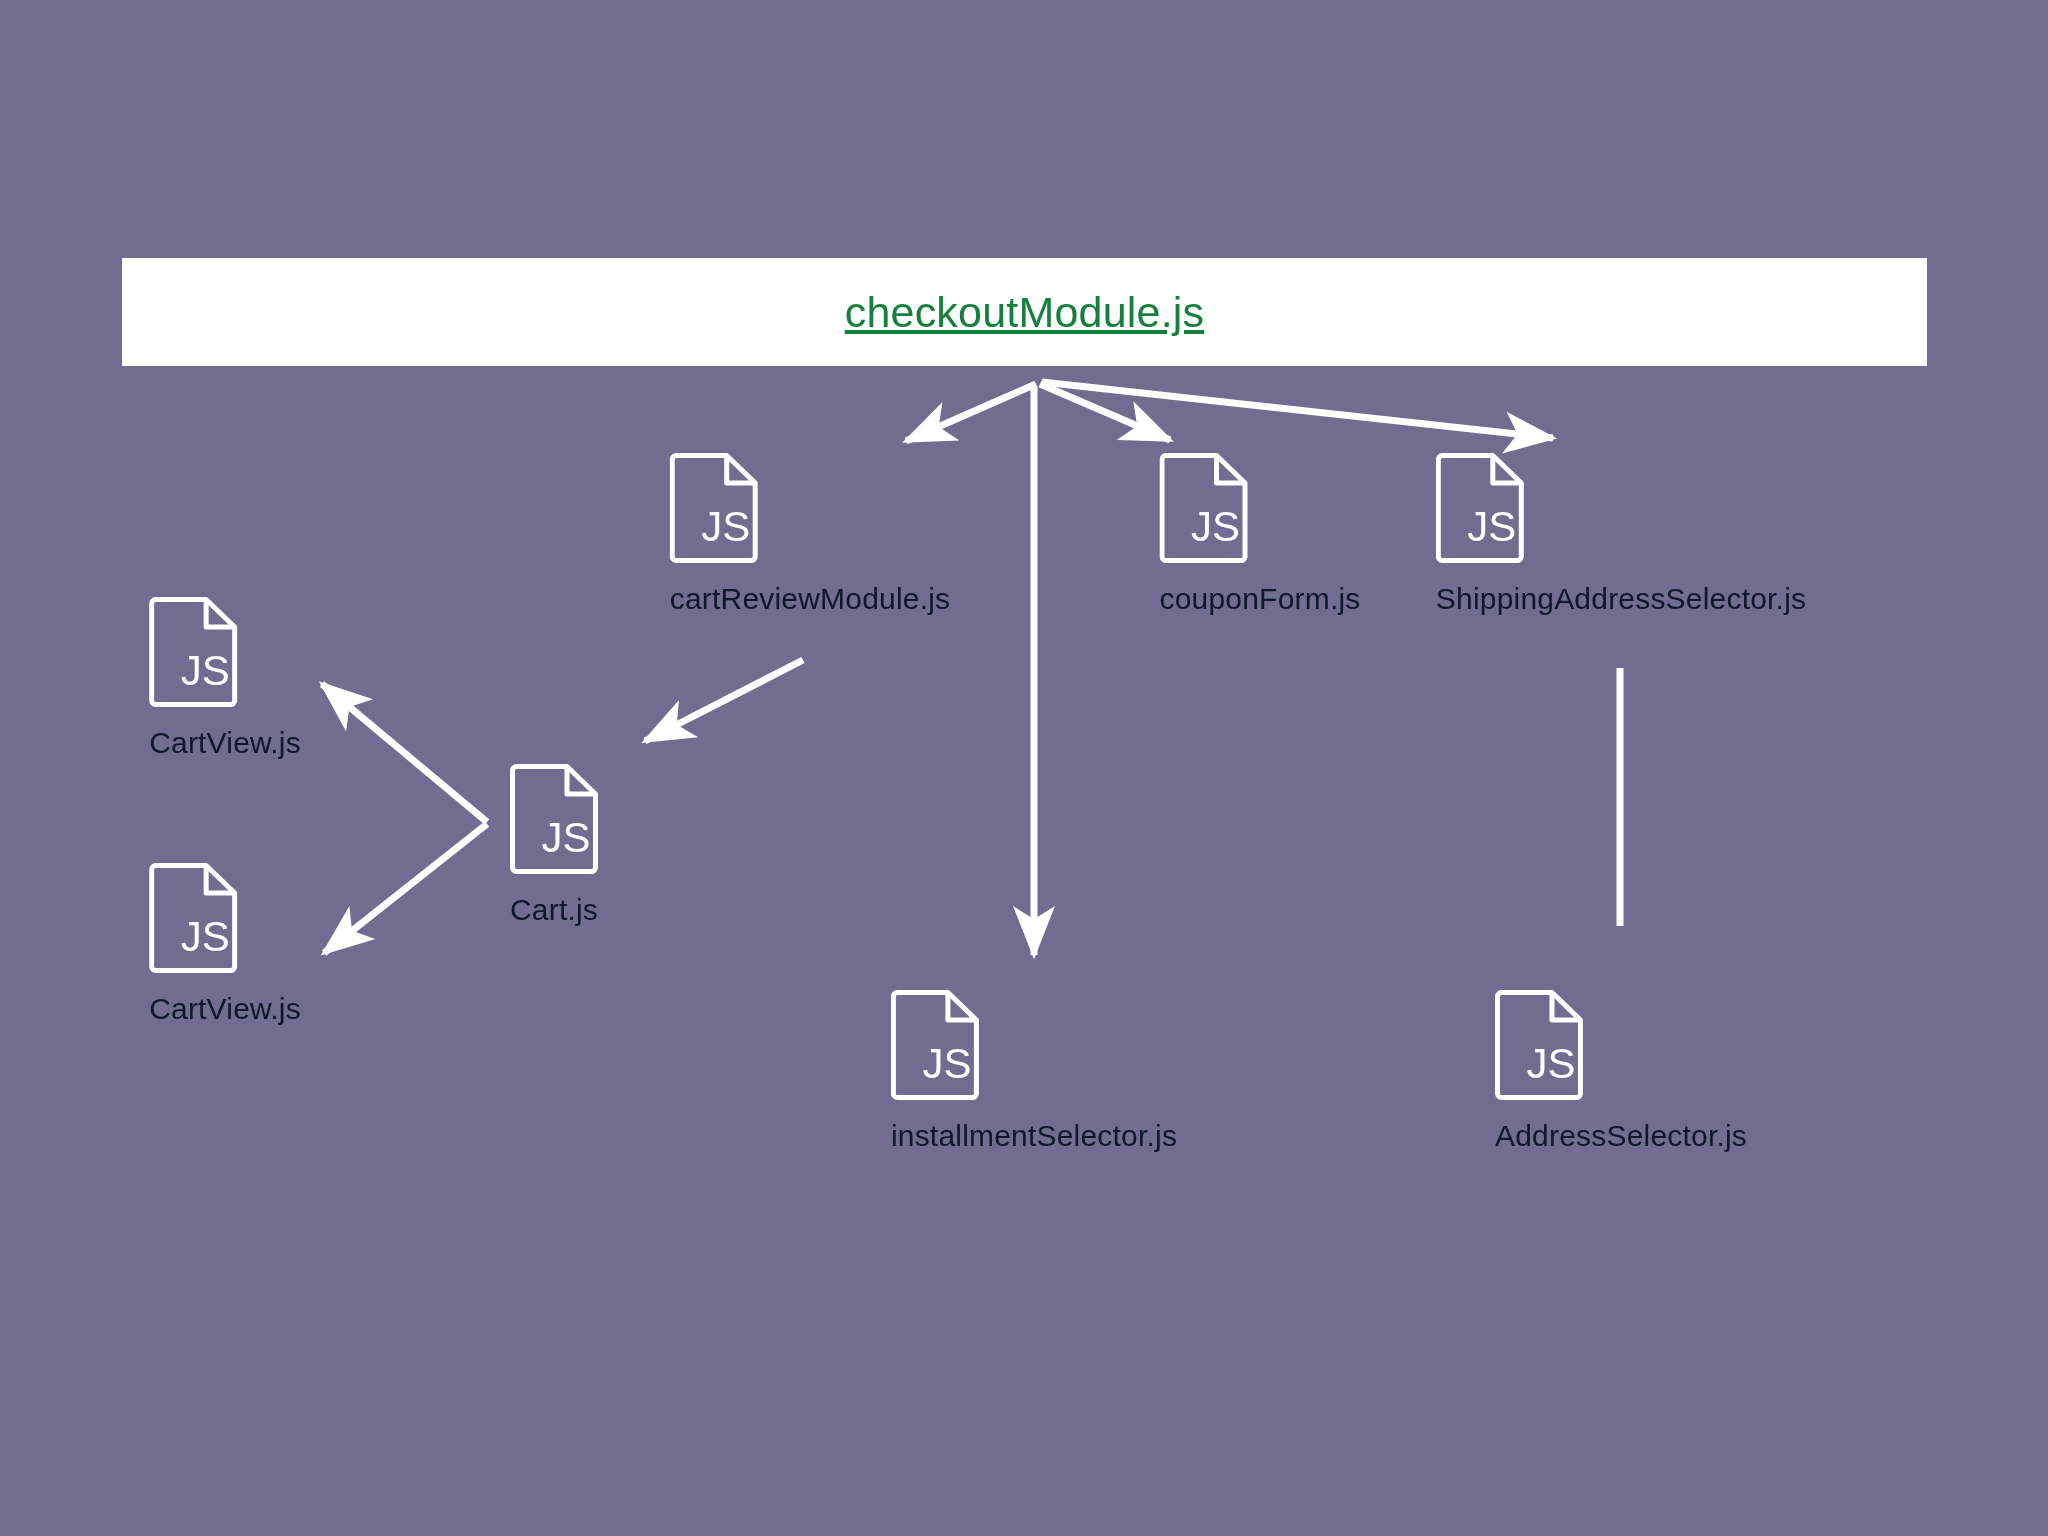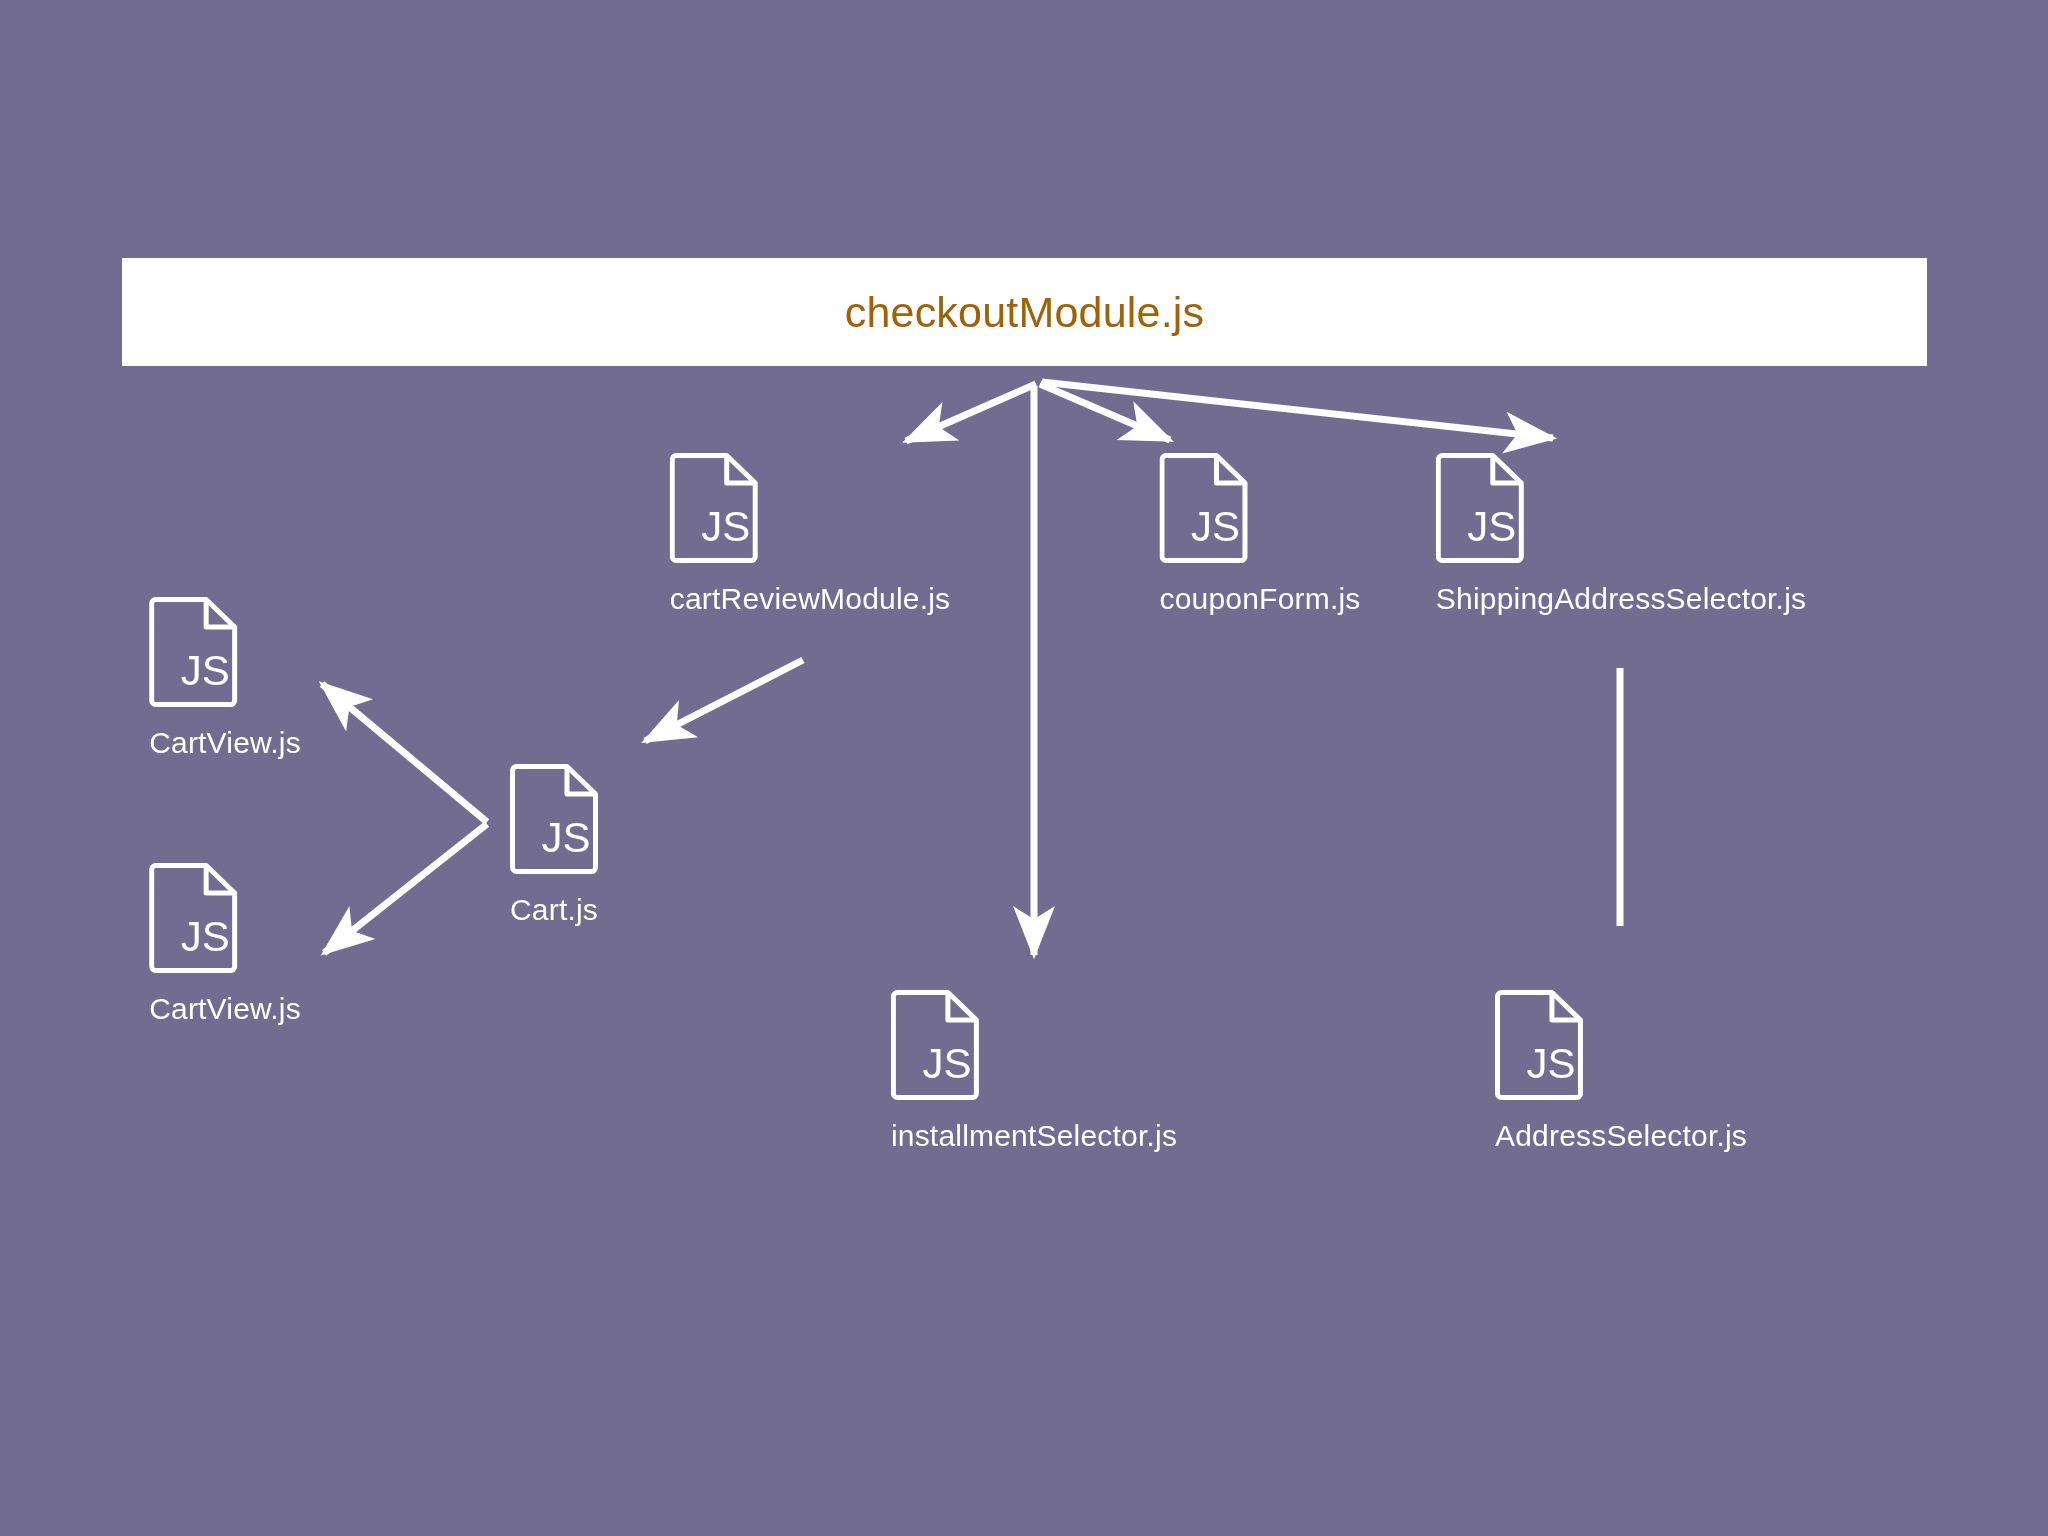--- a/index.html
+++ b/index.html
@@ -45,21 +45,21 @@
     position: absolute;
     display: flex;
     flex-direction: column;
     transform: translateX(-50%);
   }
   .node .js-icon {
     display: block;
   }
   .node .node-label {
     margin-top: 14px;
-    color: #ffffff;
+    color: #0f172a;
     font-size: 30px;
     font-weight: 400;
     white-space: nowrap;
     letter-spacing: 0.2px;
   }
 </style>
 </head>
 <body style="background: rgb(114, 109, 144);">
 
 <div id="canvas" style="background: rgb(114, 109, 144);">
@@ -82,21 +82,21 @@
     <path d="M803,660 L645,741" stroke="#ffffff" stroke-width="7" fill="none" marker-end="url(#ah)"></path>
 
     <path d="M487,822 L322,684" stroke="#ffffff" stroke-width="7" fill="none" marker-end="url(#ah)"></path>
 
     <path d="M487,824 L324,953" stroke="#ffffff" stroke-width="7" fill="none" marker-end="url(#ah)"></path>
 
     <path d="M1620,668 L1620,926" stroke="#ffffff" stroke-width="7" fill="none"></path>
   </svg>
 
   <div class="root-bar" style="background: rgb(255, 255, 255);">
-    <div class="root-title" style="color: #a16207;">checkoutModule.js</div>
+    <div class="root-title" style="color: #15803d; text-decoration: underline;">checkoutModule.js</div>
   </div>
 
   <div id="nodes">
   <div class="node" style="left: 810px; top: 452px;">
     <span class="js-icon">
       <svg width="92" height="112" viewBox="0 0 92 112" xmlns="http://www.w3.org/2000/svg">
         <path d="M6.5,3.5 L57,3.5 L85.5,31 L85.5,105 A4,4 0 0 1 81.5,108.5
                  L6.5,108.5 A4,4 0 0 1 2.5,104.5 L2.5,7.5 A4,4 0 0 1 6.5,3.5 Z" fill="none" stroke="#ffffff" stroke-width="5" stroke-linejoin="round"></path>
         <path d="M57,4 L57,31 L85,31" fill="none" stroke="#ffffff" stroke-width="5" stroke-linejoin="round"></path>
         <text class="js-text" x="56" y="89" text-anchor="middle" font-family="'Liberation Sans', sans-serif" font-size="42" fill="#ffffff">JS</text>

